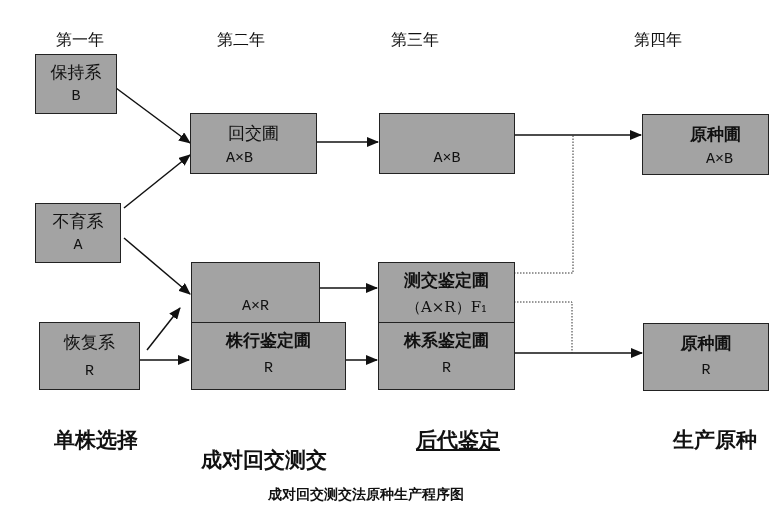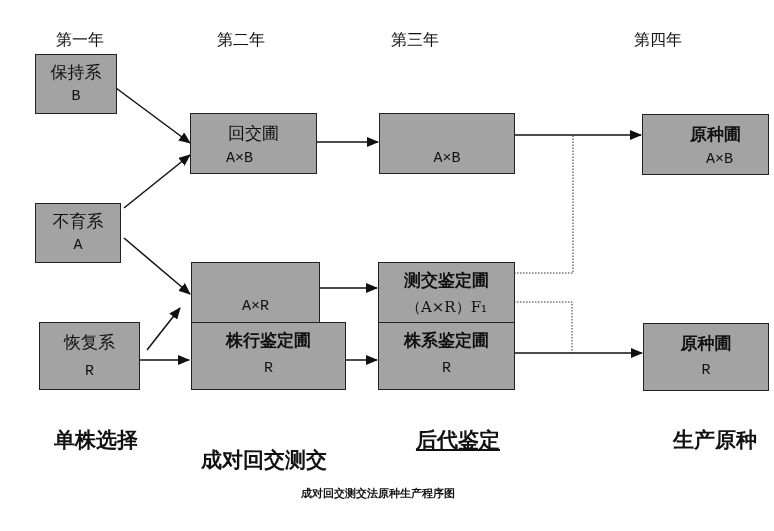--- a/index.html
+++ b/index.html
@@ -3,21 +3,21 @@
   <meta charset="utf-8">
   <style>
     html, body { margin: 0; padding: 0; background: #ffffff; }
     body { width: 774px; height: 531px; position: relative; overflow: hidden;
            font-family: "DejaVu Serif", "Liberation Serif", serif; color: #111; }
     .year { position: absolute; top: 30px; font-size: 16px; width: 90px; text-align: center; letter-spacing: 0px; }
     .box { position: absolute; border: 1.5px solid #222; background: #a3a3a3; box-sizing: border-box; }
     .box .t1 { position: absolute; left: 0; right: 0; text-align: center; font-size: 17px; font-weight: bold; }
     .box .t2 { position: absolute; left: 0; right: 0; text-align: center; font-size: 15px; font-family: "Liberation Mono", "DejaVu Sans Mono", monospace; }
     .bottom-label { position: absolute; top: 426px; font-size: 21px; width: 140px; text-align: center; font-weight: bold; }
-    .caption { position: absolute; top: 486px; left: 0; width: 732px; text-align: center; font-size: 11px; font-weight: bold; margin-left: 12px; }
+    .caption { position: absolute; top: 486px; left: 0; width: 732px; text-align: center; font-size: 14px; font-weight: bold; }
     svg.lines { position: absolute; left: 0; top: 0; }
   </style>
 </head>
 <body>
 
 <div class="year" style="left:35px;">第一年</div>
 <div class="year" style="left:196px;">第二年</div>
 <div class="year" style="left:370px;">第三年</div>
 <div class="year" style="left:613px;">第四年</div>
 

